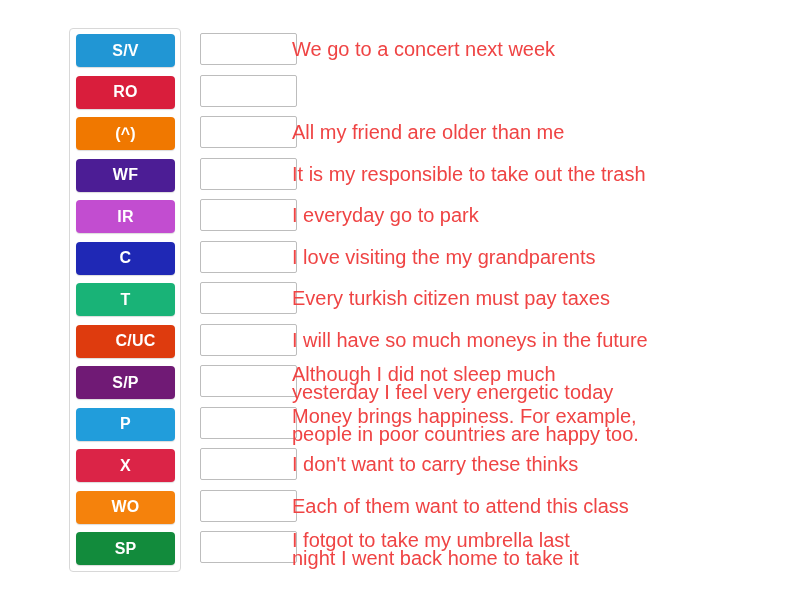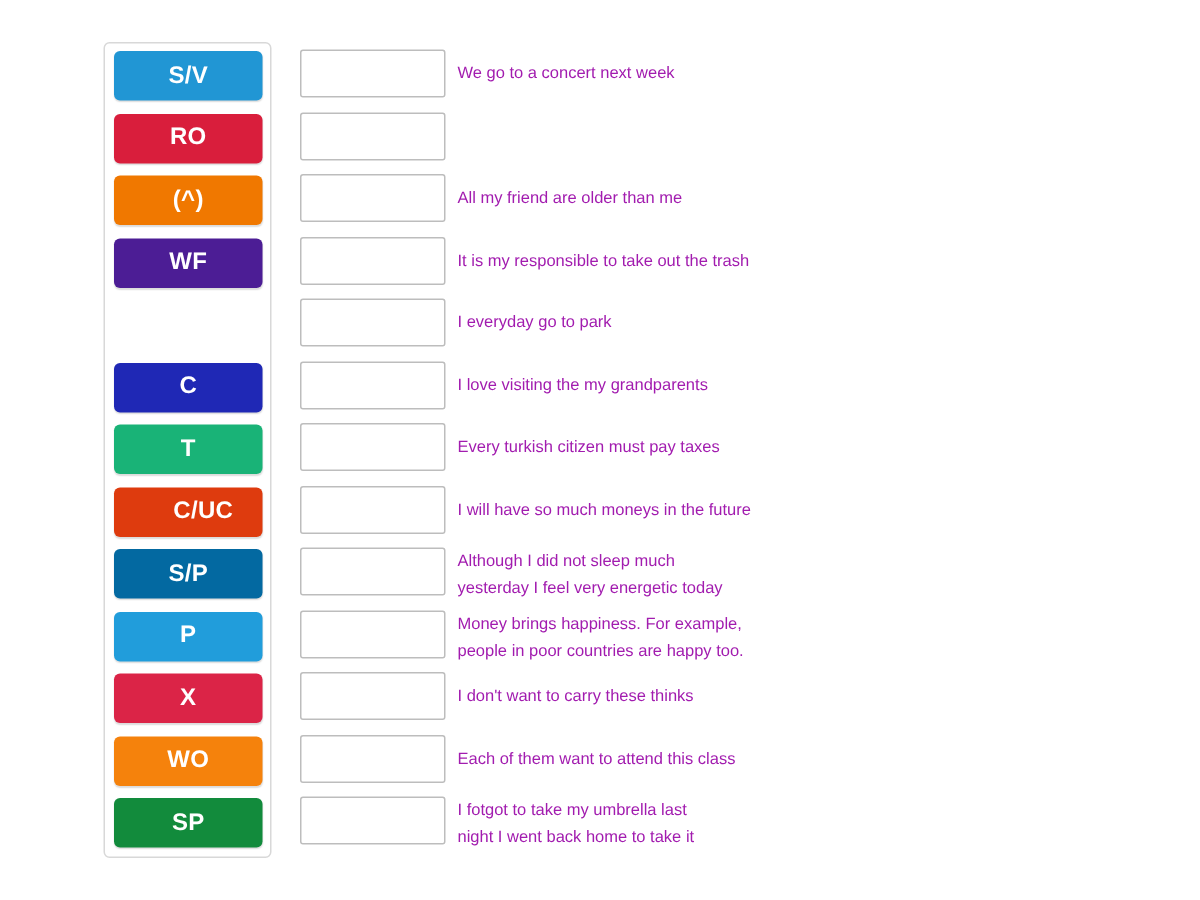--- a/index.html
+++ b/index.html
@@ -75,24 +75,24 @@
     top: 0;
     width: 97px;
     height: 32px;
     box-sizing: border-box;
     border: 1px solid #bdbdbd;
     border-radius: 2px;
     background: #ffffff;
   }
   .sentence {
     position: absolute;
-    left: 105px;
+    left: 92px;
     width: 480px;
-    color: #a21caf;
-    font-size: 11px;
+    color: #ef4444;
+    font-size: 20px;
     line-height: 18px;
     white-space: pre-line;
   }
   .sentence.one-line {
     top: 0;
     height: 32px;
     display: flex;
     align-items: center;
   }
   .sentence.two-line {
@@ -114,30 +114,33 @@
       </div>
       <div class="tile" style="top: 46.5px; background: rgb(217, 30, 60);">
         <span class="tile-label">RO</span>
       </div>
       <div class="tile" style="top: 88px; background: rgb(240, 120, 0);">
         <span class="tile-label">(^)</span>
       </div>
       <div class="tile" style="top: 129.5px; background: #4c1d95;">
         <span class="tile-label">WF</span>
       </div>
+      <div class="tile" style="top: 171px; background: rgb(194, 77, 208);">
+        <span class="tile-label">IR</span>
+      </div>
       <div class="tile" style="top: 212.5px; background: rgb(31, 40, 181);">
         <span class="tile-label">C</span>
       </div>
       <div class="tile" style="top: 254px; background: rgb(25, 179, 119);">
         <span class="tile-label">T</span>
       </div>
       <div class="tile" style="top: 295.5px; background: rgb(222, 59, 14); padding-left: 20px;">
         <span class="tile-label">C/UC</span>
       </div>
-      <div class="tile" style="top: 337px; background: #0369a1;">
+      <div class="tile" style="top: 337px; background: #701a75;">
         <span class="tile-label">S/P</span>
       </div>
       <div class="tile" style="top: 378.5px; background: rgb(33, 157, 219);">
         <span class="tile-label">P</span>
       </div>
       <div class="tile" style="top: 420px; background: rgb(219, 36, 71);">
         <span class="tile-label">X</span>
       </div>
       <div class="tile" style="top: 461.5px; background: rgb(245, 130, 12);">
         <span class="tile-label">WO</span>

